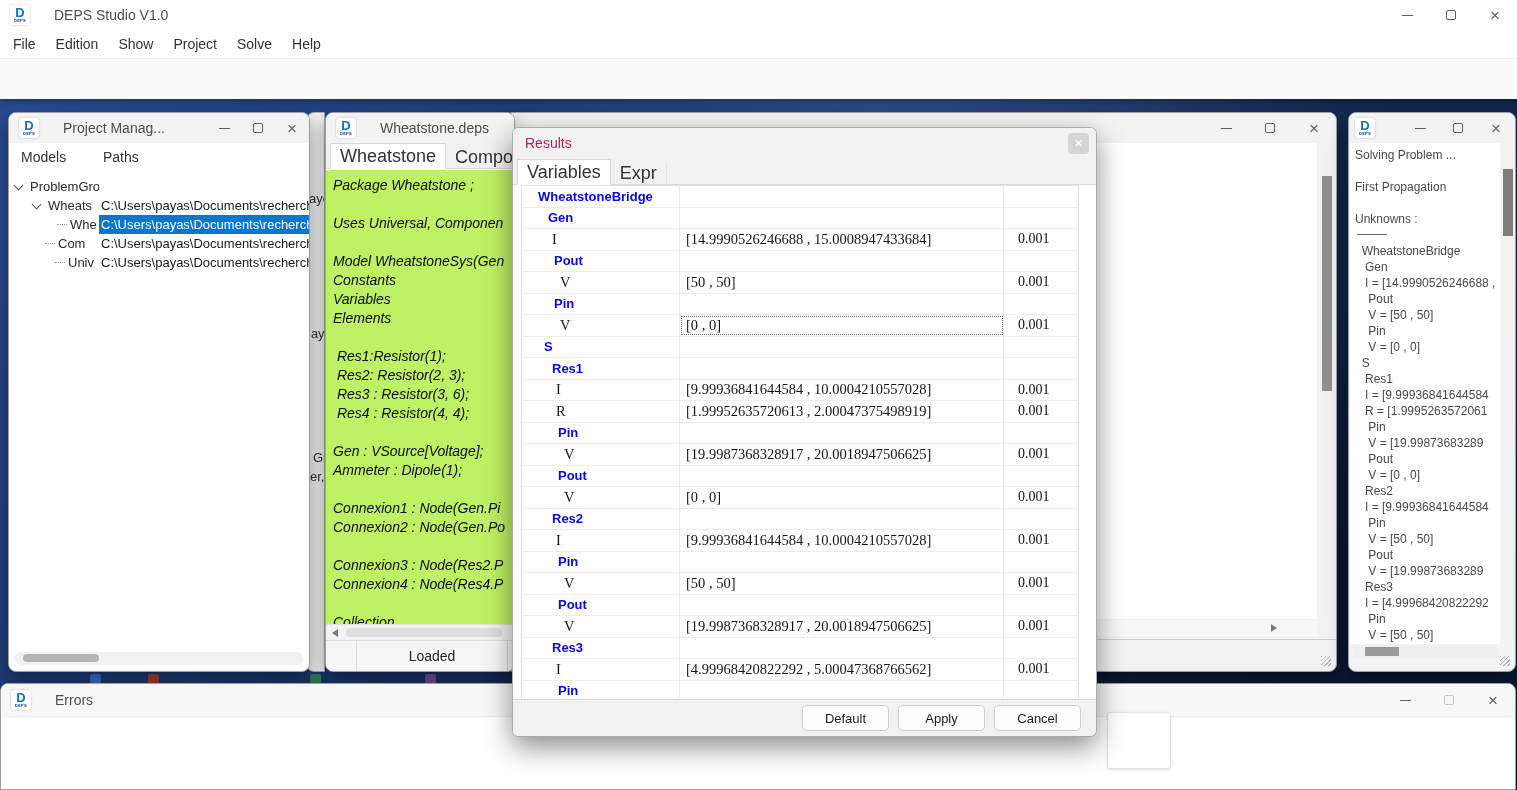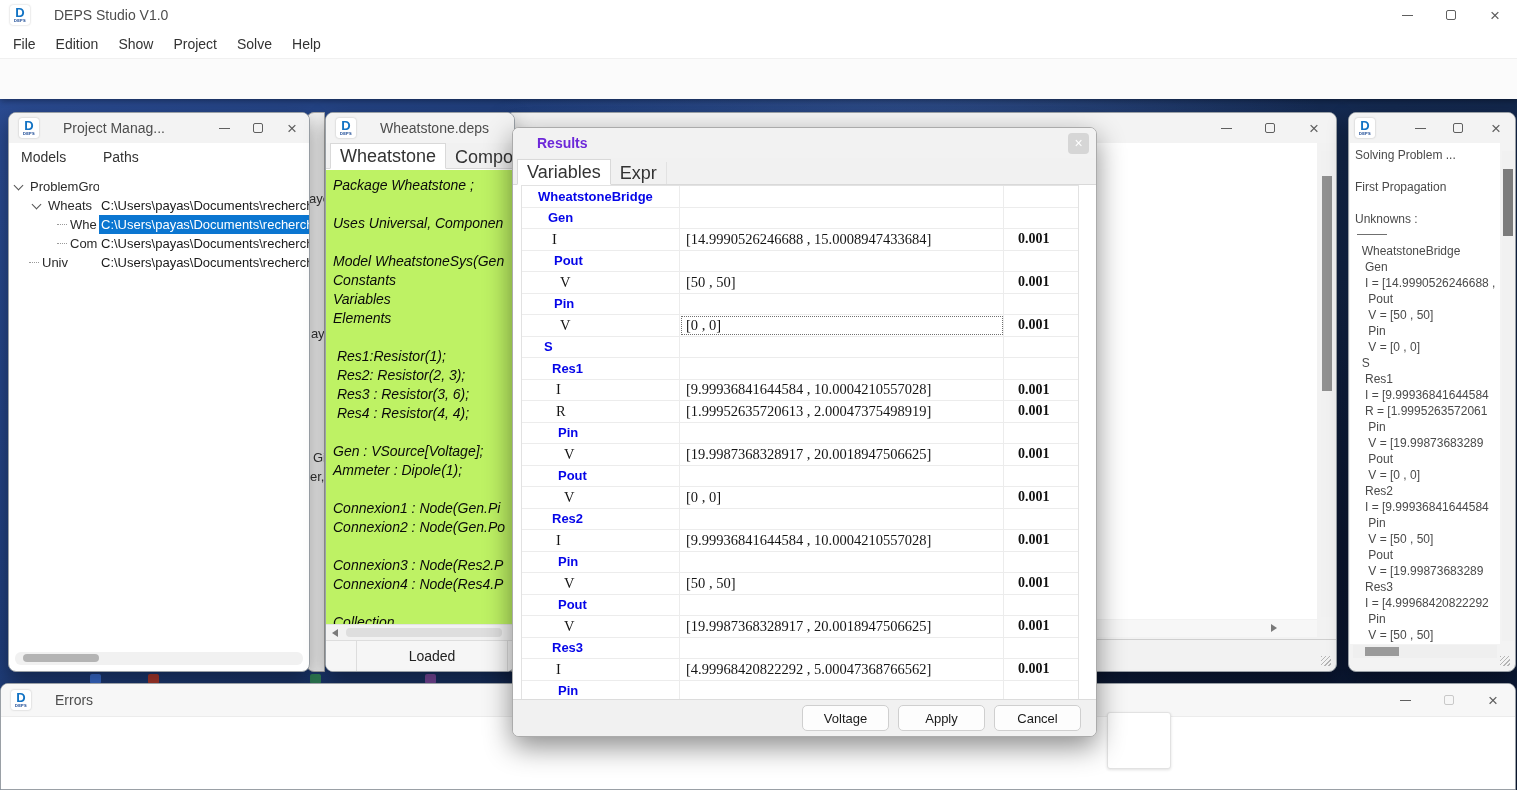--- a/index.html
+++ b/index.html
@@ -106,34 +106,34 @@
   #solver-hscroll .thumb { position:absolute; left:12px; top:2px; width:34px; height:9px; background:#9a9a9a; }
 
   
   #errors-window { left:0; top:683px; width:1516px; height:107px; border-radius:8px 8px 0 0; }
   #errors-window .titlebar { height:33px; background:#f7f7f7; border-bottom:1px solid #ececec; }
 
   
   #results-dialog { left:512px; top:127px; width:585px; height:610px; border-radius:7px;
                     border:1px solid #ababab; box-shadow:0 10px 28px rgba(0,0,0,.45); z-index:50; }
   #results-title { height:30px; display:flex; align-items:center; padding-left:12px; background:#f2f2f2; }
-  #results-title .title-text { margin-left:12px; color:#6d28d9;font-weight:bold; }
+  #results-title .title-text { margin-left:0; color:#be185d; }
   #results-close { margin-left:auto; margin-right:7px; width:21px; height:21px; background:#d6d6d6;
                    border-radius:4px; display:flex; align-items:center; justify-content:center;
                    color:#fff; font-size:14px; line-height:1; }
   #results-tabbar { height:27px; }
   #results-table { position:absolute; left:8px; right:17px; top:57px; height:516px;
                    border:1px solid #e2e2e2; border-bottom:none; background:#fff; }
   .rrow { display:flex; height:21.5px; border-bottom:1px solid #ececec; }
   .rc1 { width:158px; flex:0 0 auto; border-right:1px solid #ececec; display:flex; align-items:center; overflow:hidden; }
   .rc2 { width:324px; flex:0 0 auto; border-right:1px solid #ececec; display:flex; align-items:center;
          padding-left:6px; overflow:hidden; }
   .rc2.focused { outline:1px dotted #707070; outline-offset:-2px; }
   .rc3 { flex:1; display:flex; align-items:center; padding-left:14px;
-         font-family:"Liberation Serif",serif; font-size:14px; color:#111;font-weight:bold; }
+         font-family:"Liberation Serif",serif; font-size:14px; color:#111; }
   .rlbl-group { font-weight:bold; font-size:13px; color:#0505e8; white-space:nowrap; }
   .rlbl-var, .rval { font-family:"Liberation Serif",serif; font-size:14.5px; color:#151515; white-space:nowrap; }
   #results-footer { position:absolute; left:0; right:0; bottom:0; height:37px; background:#f1f1f1;
                     border-top:1px solid #dcdcdc; display:flex; align-items:center; justify-content:flex-end;
                     padding-right:15px; gap:9px; }
   .dlg-btn { width:87px; height:26px; background:#fdfdfd; border:1px solid #cfcfcf; border-radius:5px;
              font-size:13px; color:#1a1a1a; font-family:"Liberation Sans",sans-serif; }
 
   
   #taskbar-strip { position:absolute; left:0; top:674px; width:900px; height:10px; }
@@ -259,28 +259,28 @@
           <div class="pm-path-cell">C:\Users\payas\Documents\recherche</div>
         </div>
         <div class="pm-row">
           <div class="pm-tree-cell" style="padding-left: 48px;">
             <span class="guide"></span>
             <span>Whe</span>
           </div>
           <div class="pm-path-cell selected">C:\Users\payas\Documents\recherche</div>
         </div>
         <div class="pm-row">
-          <div class="pm-tree-cell" style="padding-left: 48px;">
+          <div class="pm-tree-cell" style="padding-left: 36px;">
             <span class="guide"></span>
             <span>Com</span>
           </div>
           <div class="pm-path-cell">C:\Users\payas\Documents\recherche</div>
         </div>
         <div class="pm-row">
-          <div class="pm-tree-cell" style="padding-left: 20px;">
+          <div class="pm-tree-cell" style="padding-left: 46px;">
             <span class="guide"></span>
             <span>Univ</span>
           </div>
           <div class="pm-path-cell">C:\Users\payas\Documents\recherche</div>
         </div>
       </div>
     <div class="pm-hscroll">
         <div class="thumb"></div>
       </div>
   </div>
@@ -614,19 +614,19 @@
         </div>
         <div class="rrow">
           <div class="rc1" style="padding-left: 36px;">
             <span class="rlbl-group">Pin</span>
           </div>
           <div class="rc2"></div>
           <div class="rc3"></div>
         </div>
       </div>
     <div id="results-footer">
-      <button class="dlg-btn">Voltage</button>
+      <button class="dlg-btn">Default</button>
       <button class="dlg-btn">Apply</button>
       <button class="dlg-btn">Cancel</button>
     </div>
   </div>
 
 </div>
 
 </body></html>

